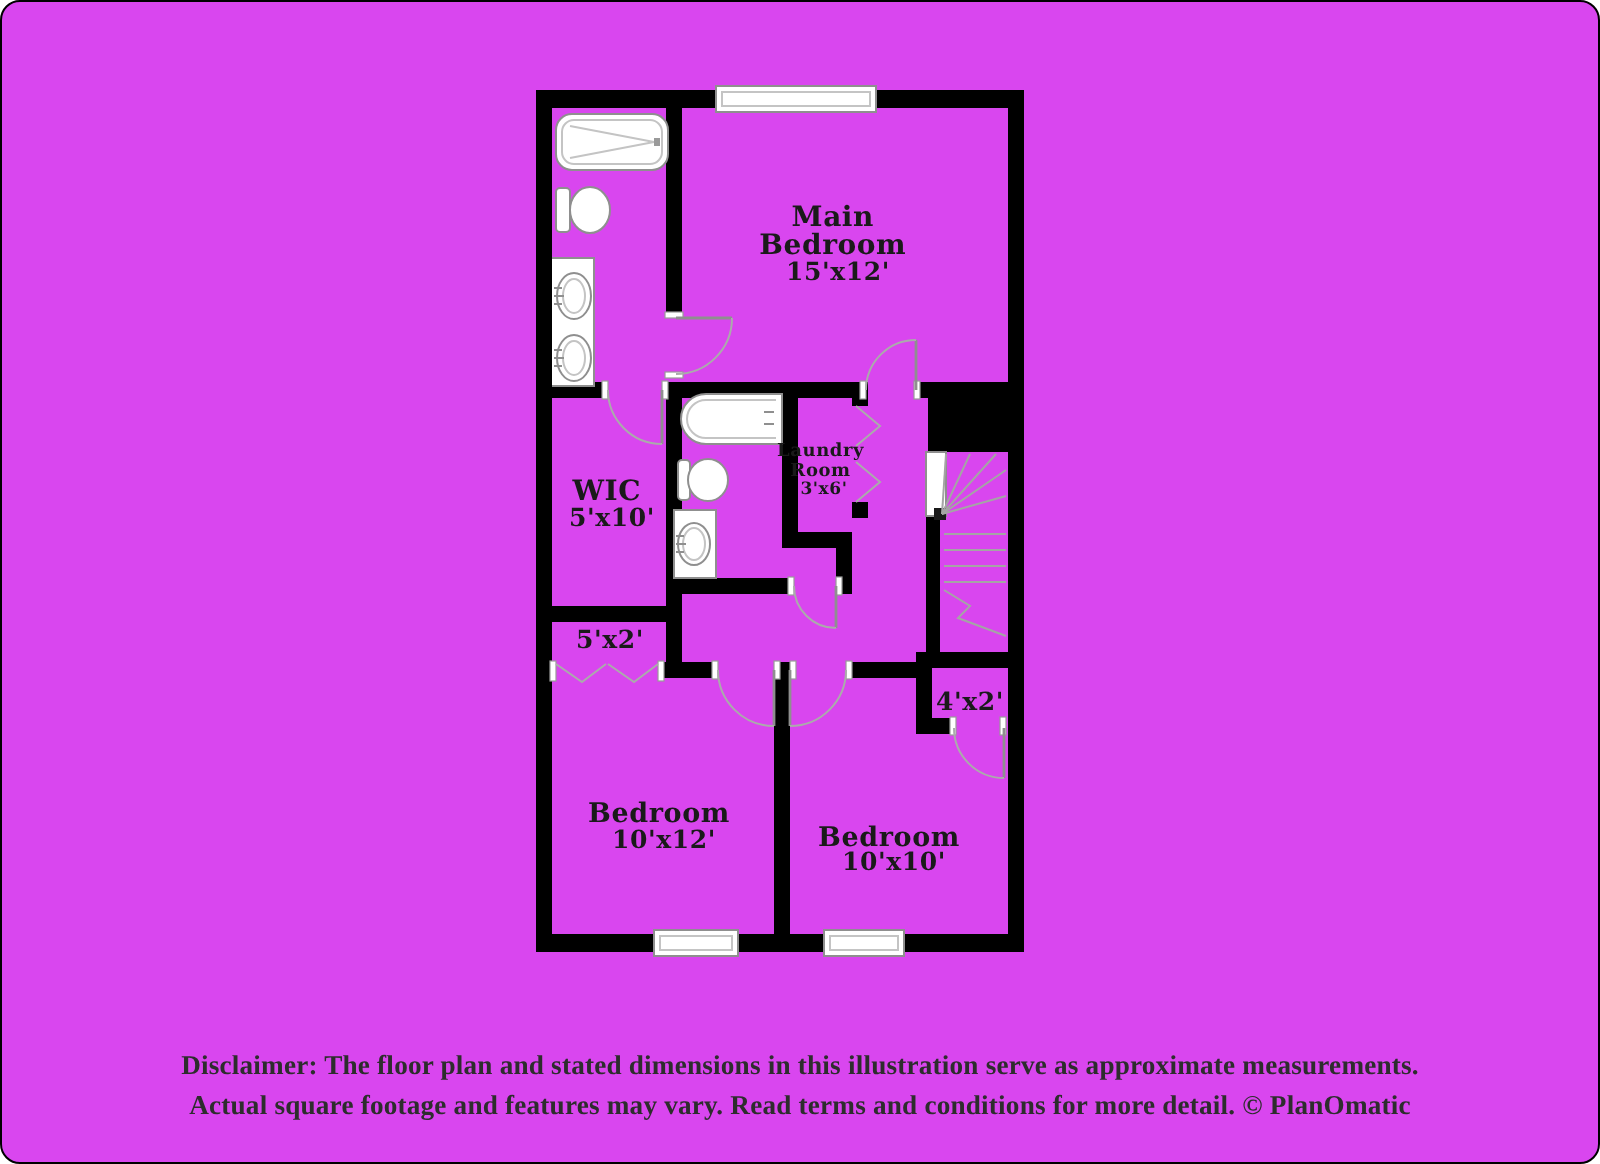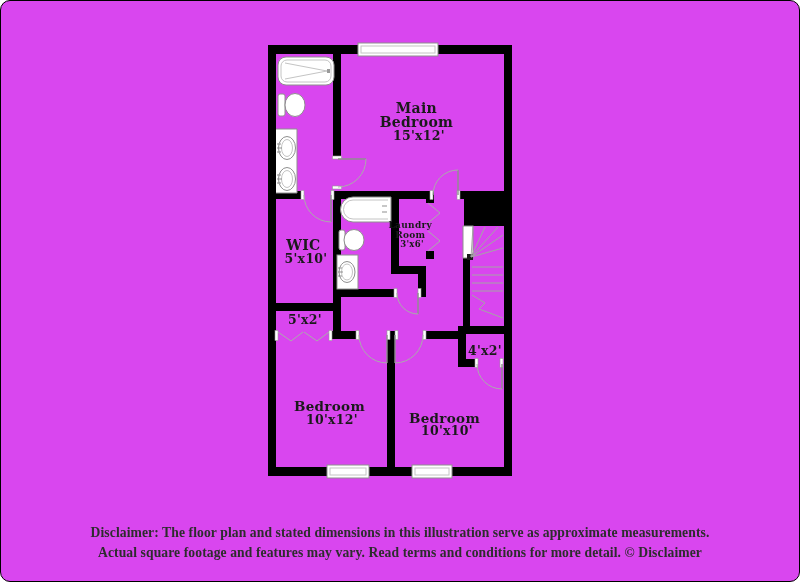--- a/index.html
+++ b/index.html
@@ -221,16 +221,16 @@
       <tspan x="304" y="323">5'x2'</tspan>
     </text>
     <text class="roomlabel" font-size="12.5">
       <tspan x="484" y="354">4'x2'</tspan>
     </text>
   </g>
 </svg>
 
   <div class="disclaimer">
     <div>Disclaimer: The floor plan and stated dimensions in this illustration serve as approximate measurements.</div>
-    <div>Actual square footage and features may vary. Read terms and conditions for more detail. © Disclaimer</div>
+    <div>Actual square footage and features may vary. Read terms and conditions for more detail. © PlanOmatic</div>
   </div>
 
 </div>
 
 </body></html>

